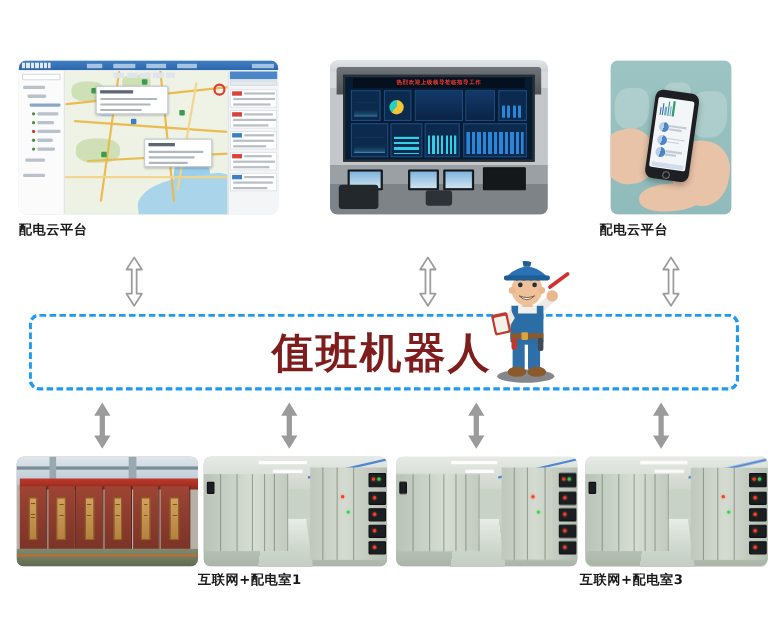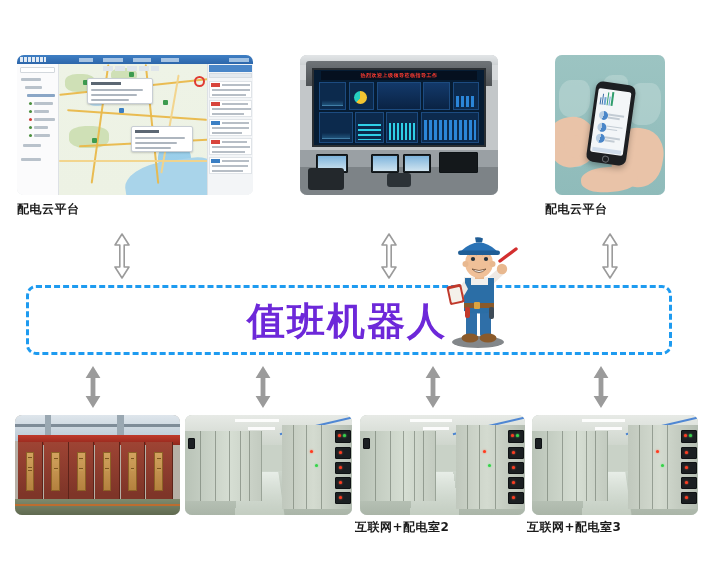--- a/index.html
+++ b/index.html
@@ -168,21 +168,21 @@
   .dashbox {
     position:absolute;
     border:3px dashed #1e9bf0;
     border-radius:10px;
     background:#ffffff;
   }
   .dash-title {
     position:absolute;
     font-family:"DejaVu Serif","Liberation Serif",serif;
     font-weight:700;
-    color:#6d28d9;
+    color:#7f1d1d;
     font-size:38px;
     letter-spacing:2px;
     white-space:nowrap;
   }
 
   
   .arrow { position:absolute; }
 
   
   .worker { position:absolute; }
@@ -578,20 +578,21 @@
           <div class="led" style="left:18%;top:30%;"></div>
         </div>
         <div class="panel" style="right:2%;top:80%;width:22%;height:14%;">
           <div class="led" style="left:18%;top:30%;"></div>
         </div>
         <div class="led" style="left:40%;top:30%;"></div>
         <div class="led g" style="left:47%;top:46%;"></div>
       </div>
     </div>
   </div>
+  <div class="caption" style="left:180px;top:519px;width:178px;">互联网+配电室1</div>
 
   <div class="thumb" style="left:360px;top:415px;width:165px;height:100px;">
     <div class="room">
       <div class="ceiling"></div>
       <div class="lightstrip" style="left:30%;top:4%;width:26%;height:3%;"></div>
       <div class="lightstrip" style="left:38%;top:12%;width:16%;height:2.5%;"></div>
       <div class="bluebeam" style="left:56%;top:10%;width:44%;transform:rotate(-13deg);"></div>
       <div class="floor"></div>
       <div class="aisle" style="left:32%;top:52%;width:26%;bottom:0;transform:perspective(60px) rotateX(22deg);"></div>
 
@@ -622,21 +623,20 @@
           <div class="led" style="left:18%;top:30%;"></div>
         </div>
         <div class="panel" style="right:2%;top:80%;width:22%;height:14%;">
           <div class="led" style="left:18%;top:30%;"></div>
         </div>
         <div class="led" style="left:40%;top:30%;"></div>
         <div class="led g" style="left:47%;top:46%;"></div>
       </div>
     </div>
   </div>
-  <div class="caption" style="left:355px;top:519px;width:178px;">互联网+配电室2</div>
 
   <div class="thumb" style="left:532px;top:415px;width:166px;height:100px;">
     <div class="room">
       <div class="ceiling"></div>
       <div class="lightstrip" style="left:30%;top:4%;width:26%;height:3%;"></div>
       <div class="lightstrip" style="left:38%;top:12%;width:16%;height:2.5%;"></div>
       <div class="bluebeam" style="left:56%;top:10%;width:44%;transform:rotate(-13deg);"></div>
       <div class="floor"></div>
       <div class="aisle" style="left:32%;top:52%;width:26%;bottom:0;transform:perspective(60px) rotateX(22deg);"></div>
 

